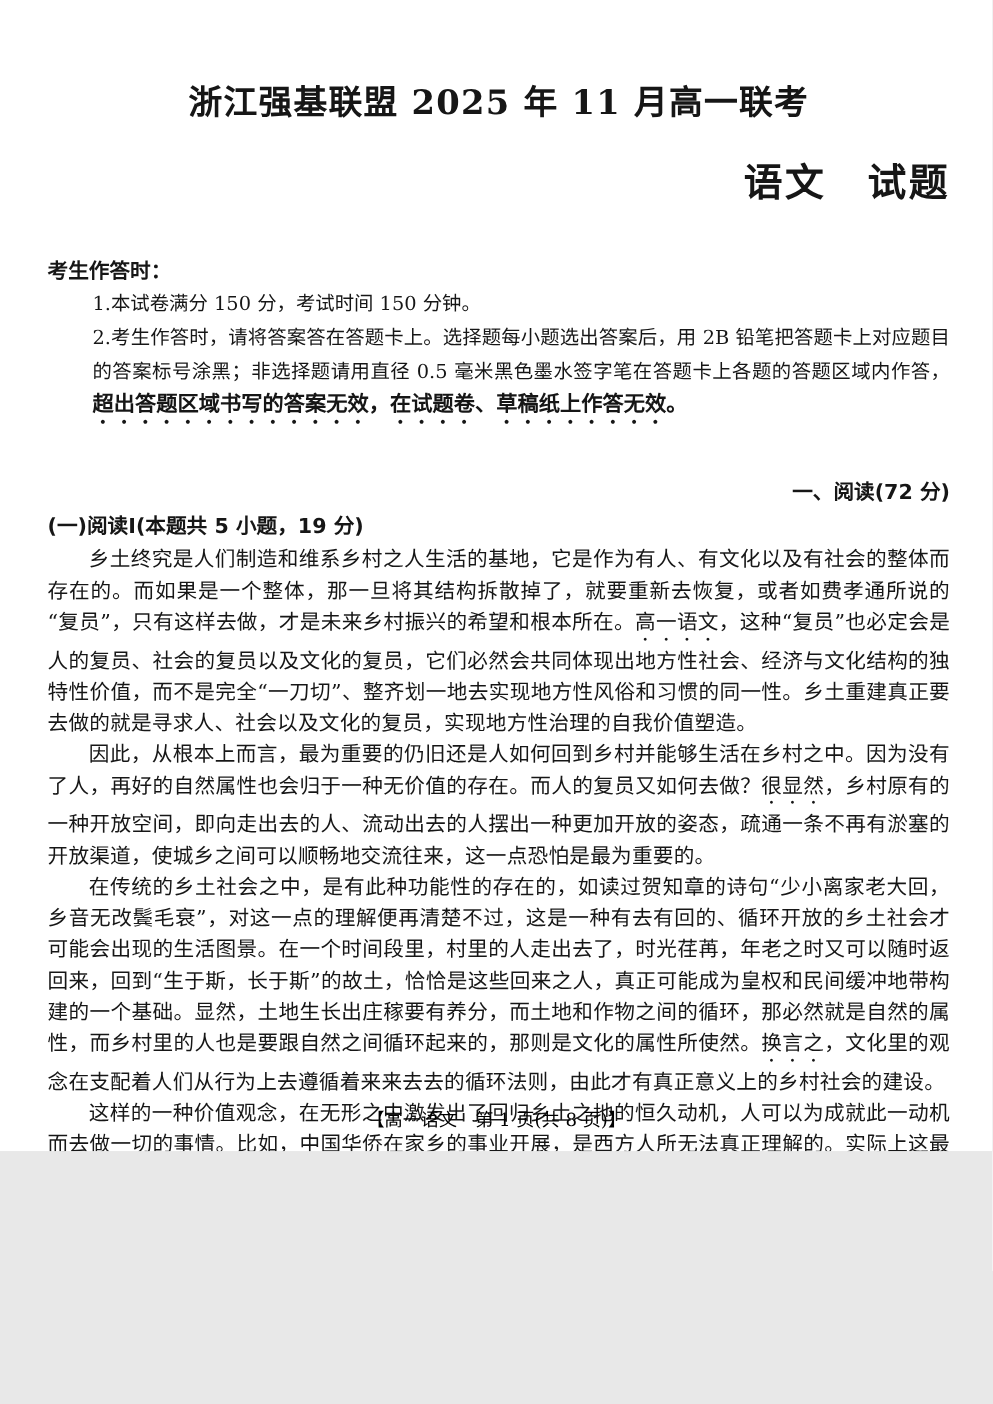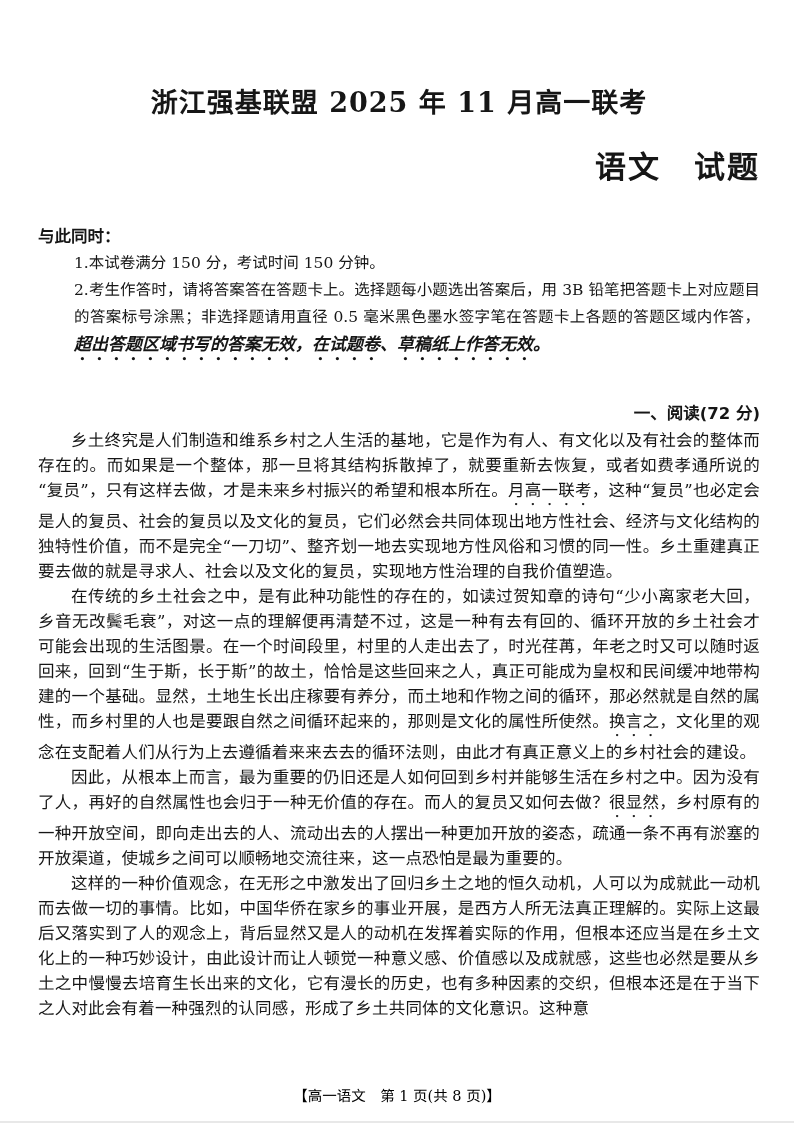--- a/index.html
+++ b/index.html
@@ -1,25 +1,25 @@
 <!DOCTYPE html>
 <html lang="zh-CN"><head>
 <meta charset="utf-8">
 <style>
   html, body { margin: 0; padding: 0; background: #e8e8e8; }
   .page {
     position: relative;
     width: 794px;
-    height: 1121px;
+    height: 921px;
     margin: 0 auto;
     background: #ffffff;
     color: #161616;
     font-family: "DejaVu Serif", "Liberation Serif", serif;
     box-sizing: border-box;
-    padding: 88px 34px 0 38px;
+    padding: 68px 34px 0 38px;
     overflow: hidden;
   }
   .hei {
     font-family: "DejaVu Sans", "Liberation Sans", sans-serif;
     font-weight: 700;
   }
   .doc-title {
     text-align: center;
     font-size: 27px;
     font-weight: 700;
@@ -53,21 +53,20 @@
     text-justify: inter-ideograph;
   }
   .notice-emphasis {
     font-family: "DejaVu Sans", "Liberation Sans", sans-serif;
     font-weight: 700;
     font-size: 17px;
     -webkit-text-emphasis: filled dot #161616;
     -webkit-text-emphasis-position: under right;
     text-emphasis: filled dot #161616;
     text-emphasis-position: under right;
-    font-style: italic;
   }
   .section-heading {
     font-size: 16.5px;
     margin-top: 36px;
     line-height: 27px;
     text-align: right;
   }
   .subsection-heading {
     font-size: 16.5px;
     line-height: 27px;
@@ -107,29 +106,30 @@
 <body>
 
 <div class="page">
 
   <div class="doc-title">浙江强基联盟 2025 年 11 月高一联考</div>
 
   <div class="subject-title">语文　试题</div>
 
 
   <div class="notice">
-    <div class="notice-heading hei">与此同时：</div>
+    <div class="notice-heading hei">考生作答时：</div>
     <div class="notice-item">1.本试卷满分 150 分，考试时间 150 分钟。</div>
-    <div class="notice-item"><span>2.考生作答时，请将答案答在答题卡上。选择题每小题选出答案后，用 3B 铅笔把答题卡上对应题目的答案标号涂黑；非选择题请用直径 0.5 毫米黑色墨水签字笔在答题卡上各题的答题区域内作答，</span><span class="notice-emphasis">超出答题区域书写的答案无效，在试题卷、草稿纸上作答无效。</span></div>
+    <div class="notice-item"><span>2.考生作答时，请将答案答在答题卡上。选择题每小题选出答案后，用 2B 铅笔把答题卡上对应题目的答案标号涂黑；非选择题请用直径 0.5 毫米黑色墨水签字笔在答题卡上各题的答题区域内作答，</span><span class="notice-emphasis">超出答题区域书写的答案无效，在试题卷、草稿纸上作答无效。</span></div>
   </div>
 
   <div class="section-heading hei">一、阅读(72 分)</div>
+  <div class="subsection-heading hei">(一)阅读Ⅰ(本题共 5 小题，19 分)</div>
 
   <div class="article">
-      <p class="body-para"><span>乡土终究是人们制造和维系乡村之人生活的基地，它是作为有人、有文化以及有社会的整体而存在的。而如果是一个整体，那一旦将其结构拆散掉了，就要重新去恢复，或者如费孝通所说的“复员”，只有这样去做，才是未来乡村振兴的希望和根本所在。</span><span class="emph">月高一联考</span><span>，这种“复员”也必定会是人的复员、社会的复员以及文化的复员，它们必然会共同体现出地方性社会、经济与文化结构的独特性价值，而不是完全“一刀切”、整齐划一地去实现地方性风俗和习惯的同一性。乡土重建真正要去做的就是寻求人、社会以及文化的复员，实现地方性治理的自我价值塑造。</span></p>
+      <p class="body-para"><span>乡土终究是人们制造和维系乡村之人生活的基地，它是作为有人、有文化以及有社会的整体而存在的。而如果是一个整体，那一旦将其结构拆散掉了，就要重新去恢复，或者如费孝通所说的“复员”，只有这样去做，才是未来乡村振兴的希望和根本所在。</span><span class="emph">高一语文</span><span>，这种“复员”也必定会是人的复员、社会的复员以及文化的复员，它们必然会共同体现出地方性社会、经济与文化结构的独特性价值，而不是完全“一刀切”、整齐划一地去实现地方性风俗和习惯的同一性。乡土重建真正要去做的就是寻求人、社会以及文化的复员，实现地方性治理的自我价值塑造。</span></p>
+      <p class="body-para"><span>因此，从根本上而言，最为重要的仍旧还是人如何回到乡村并能够生活在乡村之中。因为没有了人，再好的自然属性也会归于一种无价值的存在。而人的复员又如何去做？</span><span class="emph">很显然</span><span>，乡村原有的一种开放空间，即向走出去的人、流动出去的人摆出一种更加开放的姿态，疏通一条不再有淤塞的开放渠道，使城乡之间可以顺畅地交流往来，这一点恐怕是最为重要的。</span></p>
       <p class="body-para"><span>在传统的乡土社会之中，是有此种功能性的存在的，如读过贺知章的诗句“少小离家老大回，乡音无改鬓毛衰”，对这一点的理解便再清楚不过，这是一种有去有回的、循环开放的乡土社会才可能会出现的生活图景。在一个时间段里，村里的人走出去了，时光荏苒，年老之时又可以随时返回来，回到“生于斯，长于斯”的故土，恰恰是这些回来之人，真正可能成为皇权和民间缓冲地带构建的一个基础。显然，土地生长出庄稼要有养分，而土地和作物之间的循环，那必然就是自然的属性，而乡村里的人也是要跟自然之间循环起来的，那则是文化的属性所使然。</span><span class="emph">换言之</span><span>，文化里的观念在支配着人们从行为上去遵循着来来去去的循环法则，由此才有真正意义上的乡村社会的建设。</span></p>
-      <p class="body-para"><span>因此，从根本上而言，最为重要的仍旧还是人如何回到乡村并能够生活在乡村之中。因为没有了人，再好的自然属性也会归于一种无价值的存在。而人的复员又如何去做？</span><span class="emph">很显然</span><span>，乡村原有的一种开放空间，即向走出去的人、流动出去的人摆出一种更加开放的姿态，疏通一条不再有淤塞的开放渠道，使城乡之间可以顺畅地交流往来，这一点恐怕是最为重要的。</span></p>
       <p class="body-para"><span>这样的一种价值观念，在无形之中激发出了回归乡土之地的恒久动机，人可以为成就此一动机而去做一切的事情。比如，中国华侨在家乡的事业开展，是西方人所无法真正理解的。实际上这最后又落实到了人的观念上，背后显然又是人的动机在发挥着实际的作用，但根本还应当是在乡土文化上的一种巧妙设计，由此设计而让人顿觉一种意义感、价值感以及成就感，这些也必然是要从乡土之中慢慢去培育生长出来的文化，它有漫长的历史，也有多种因素的交织，但根本还是在于当下之人对此会有着一种强烈的认同感，形成了乡土共同体的文化意识。这种意</span></p>
     </div>
 
   <div class="page-footer">【高一语文　第 1 页(共 8 页)】</div>
 
 </div>
 
 </body></html>

